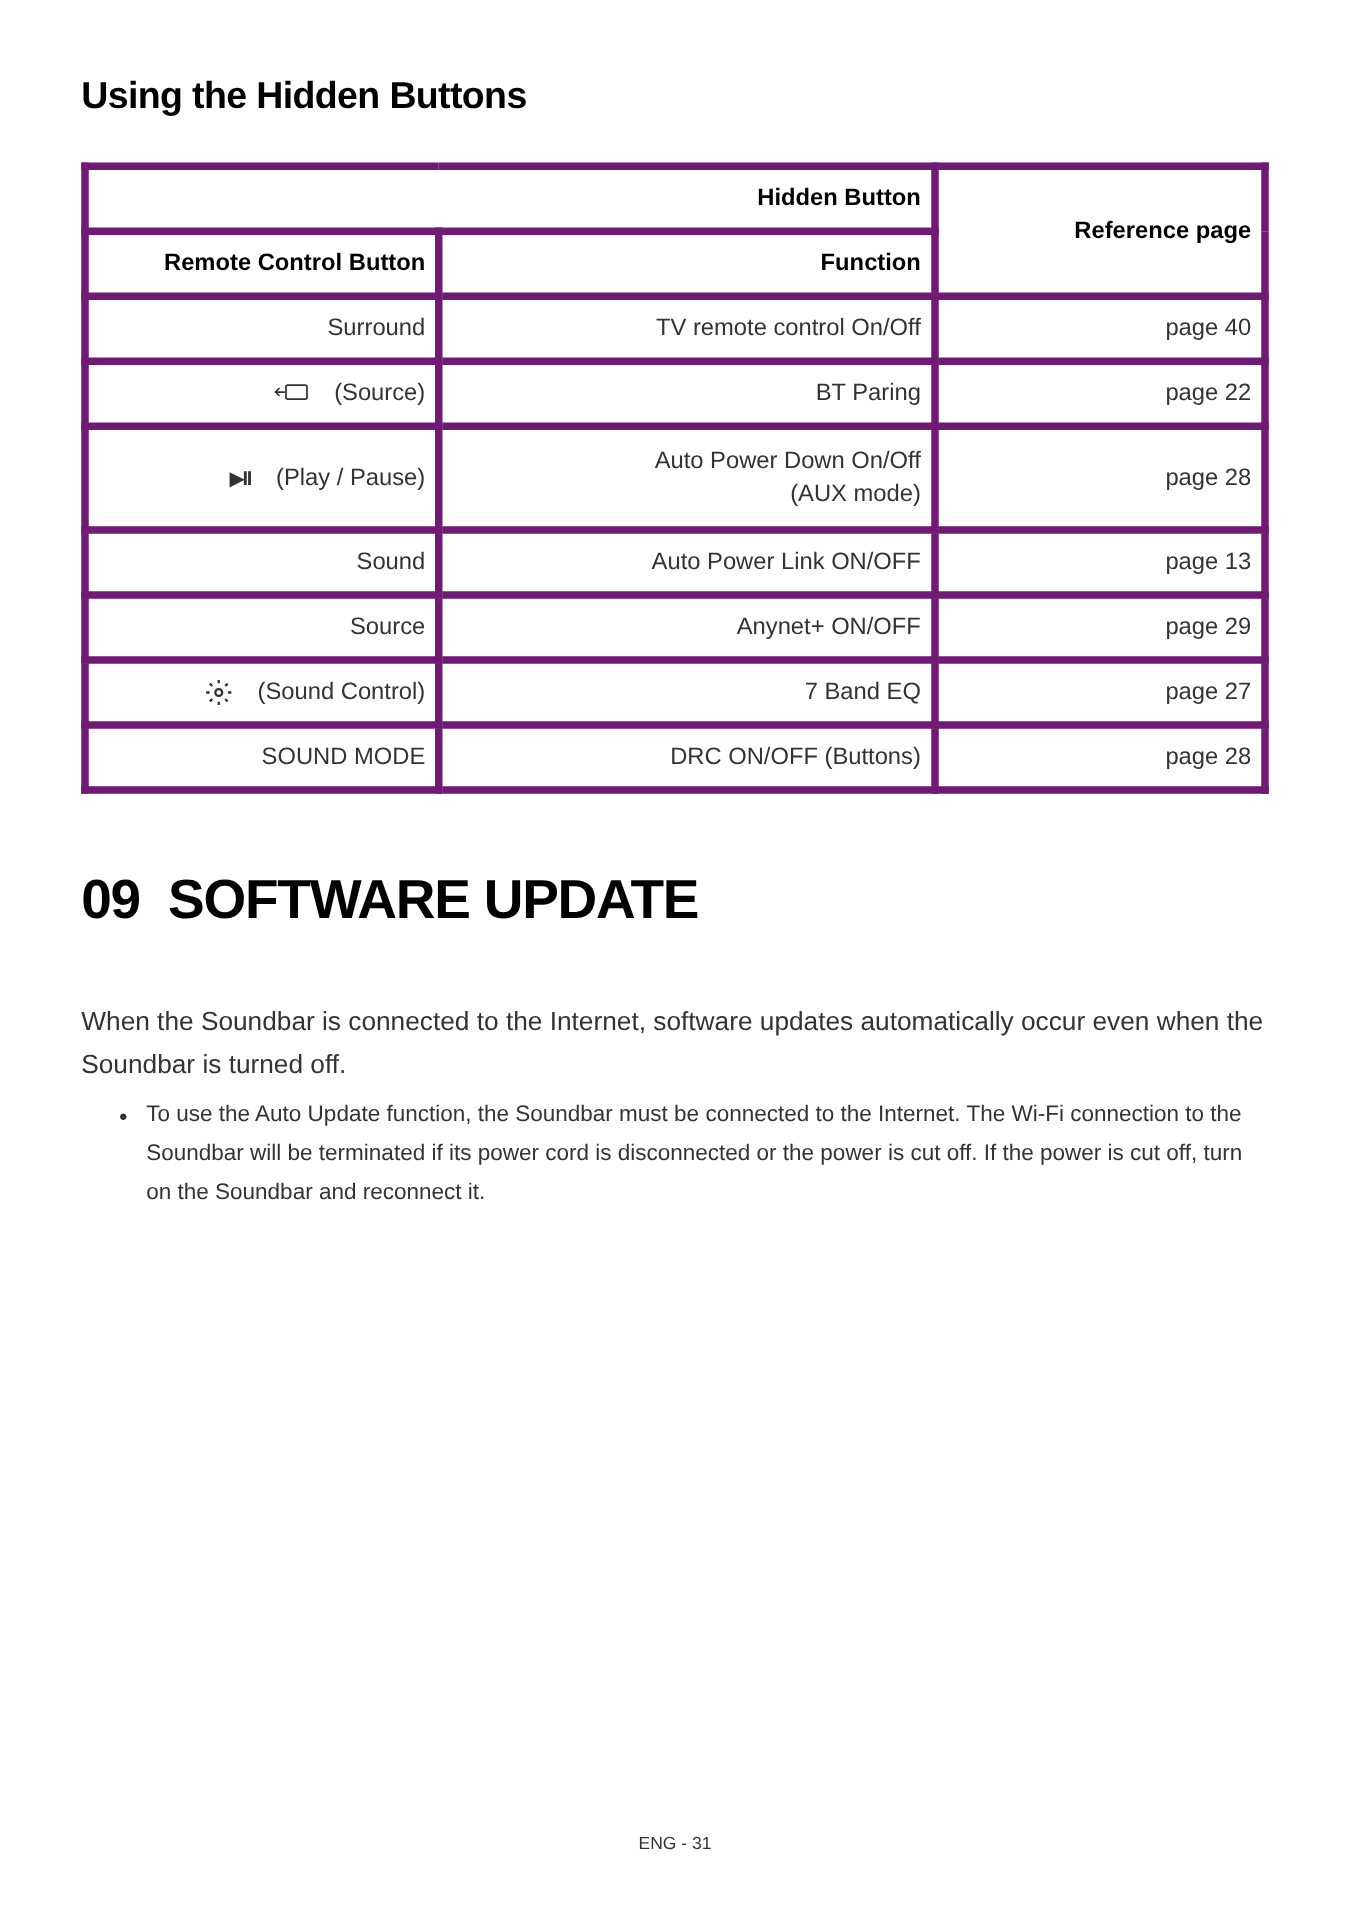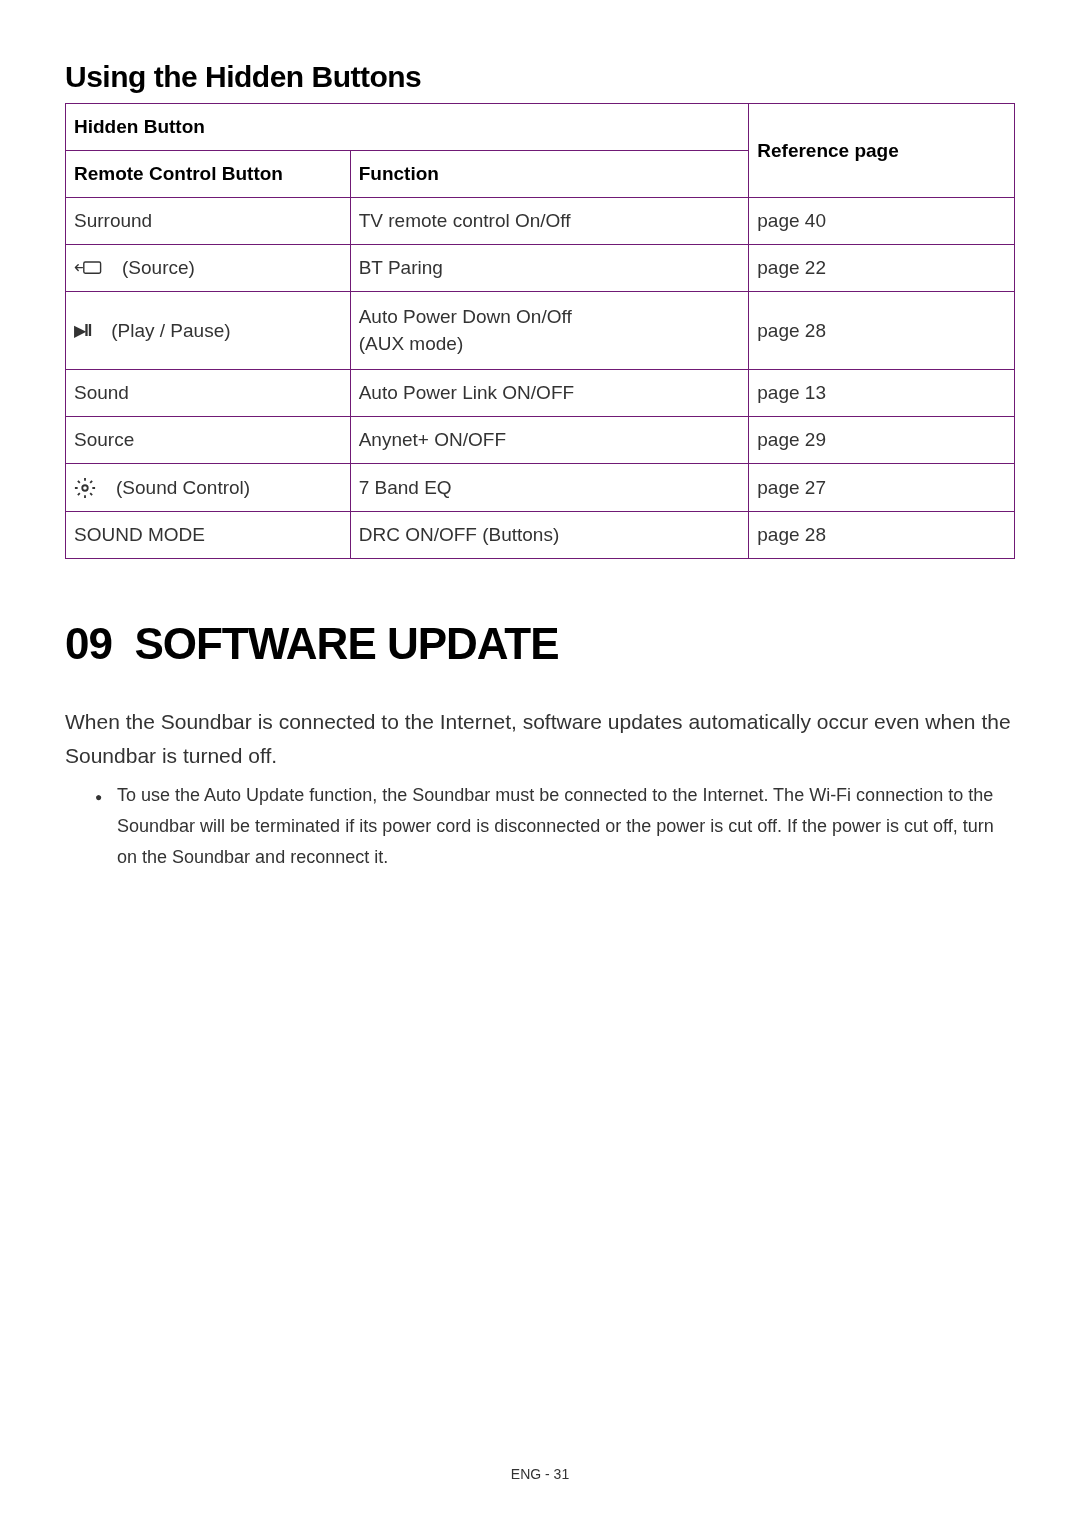--- a/index.html
+++ b/index.html
@@ -14,54 +14,54 @@
       width: 1080px;
       height: 1532px;
       padding: 60px 65px 40px 65px;
       color: #000000;
       position: relative;
     }
     
     .section-heading {
       font-size: 30px;
       font-weight: bold;
-      margin-bottom: 9px;
+      margin-bottom: 36px;
       letter-spacing: -0.5px;
     }
     
     table {
       width: 100%;
       border-collapse: collapse;
       border: 1.5px solid #000000;
       margin-bottom: 60px;
     }
     
     th, td {
-      border: 1px solid #701a75;
-      text-align: left;
+      border: 6px solid #701a75;
+      text-align: right;
       vertical-align: middle;
       font-size: 19px;
       color: #333333;
     }
     
     th {
       font-weight: bold;
       color: #000000;
       padding: 12px 8px;
     }
     
     td {
       padding: 12px 8px;
       font-weight: normal;
     }
     
     .chapter-heading {
       font-size: 44px;
       font-weight: bold;
-      margin-bottom: 36px;
+      margin-bottom: 56px;
       letter-spacing: -1px;
     }
     
     .body-text {
       font-size: 21px;
       line-height: 1.6;
       color: #333333;
       margin-bottom: 8px;
     }
     

